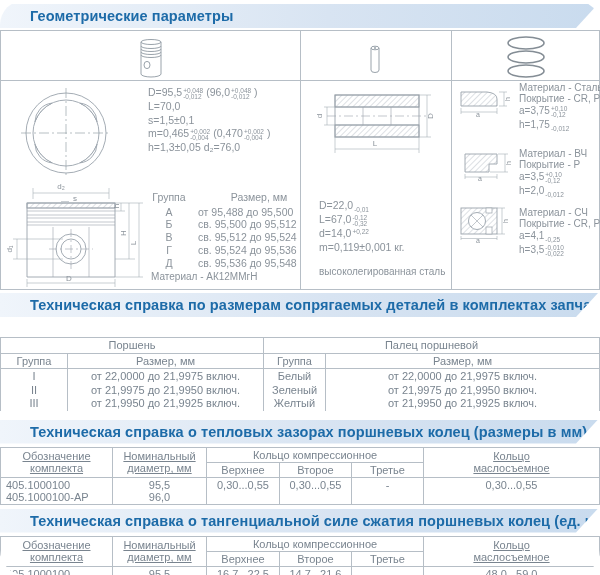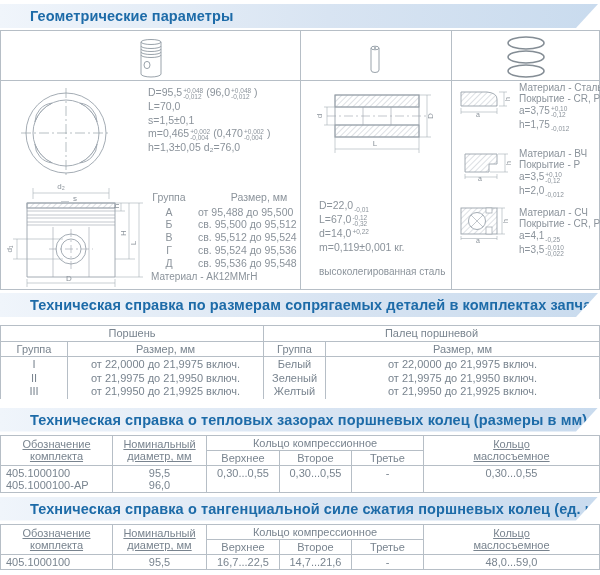--- a/index.html
+++ b/index.html
@@ -1,17 +1,17 @@
 <!DOCTYPE html>
 <html><head>
 <meta charset="utf-8">
 <style>
   html,body{margin:0;padding:0;background:#fff;}
   .page{position:relative;width:600px;height:575px;overflow:hidden;background:#fff;
-        font-family:"Liberation Sans",sans-serif;}
+        font-family:"Liberation Sans",sans-serif;border-radius:25px;}
   
   .secbar{box-sizing:border-box;width:598px;height:24px;line-height:24px;padding-left:30px;
           font-size:14.5px;font-weight:bold;color:#1d6ba8;letter-spacing:.1px;
           background:linear-gradient(to right,#f0f5fb,#d8e4f2 55%,#c9dbee);
           clip-path:polygon(0 0,598px 0,576px 24px,0 24px);white-space:nowrap;}
   
   .geo{position:relative;margin-top:2px;height:258px;border:1px solid #b6bec6;background:#fff;}
   .geo .strip{position:absolute;left:0;top:0;width:100%;height:49px;border-bottom:1px solid #b6bec6;}
   .geo .vline{position:absolute;top:0;bottom:0;width:0;border-left:1px solid #b6bec6;}
   .ic{position:absolute;}
@@ -275,21 +275,21 @@
       <div>Материал - СЧ</div>
       <div>Покрытие - CR, Р</div>
       <div class="pline">a=4,1<span class="tol"><i>&nbsp;</i><i>-0,25</i></span></div>
       <div class="pline">h=3,5<span class="tol"><i>-0,010</i><i>-0,022</i></span></div>
     </div>
   </div>
 
   <div class="secbar" style="margin-top:3px">
     <span>Техническая справка по размерам сопрягаемых деталей в комплектах запчастей</span>
   </div>
-  <table class="tbl t2" style="margin-top:8px">
+  <table class="tbl t2" style="margin-top:20px">
     <colgroup>
         <col style="width:67px">
         <col style="width:196px">
         <col style="width:62px">
         <col>
       </colgroup>
     <thead>
       <tr>
         <th colspan="2">Поршень</th>
         <th colspan="2">Палец поршневой</th>

